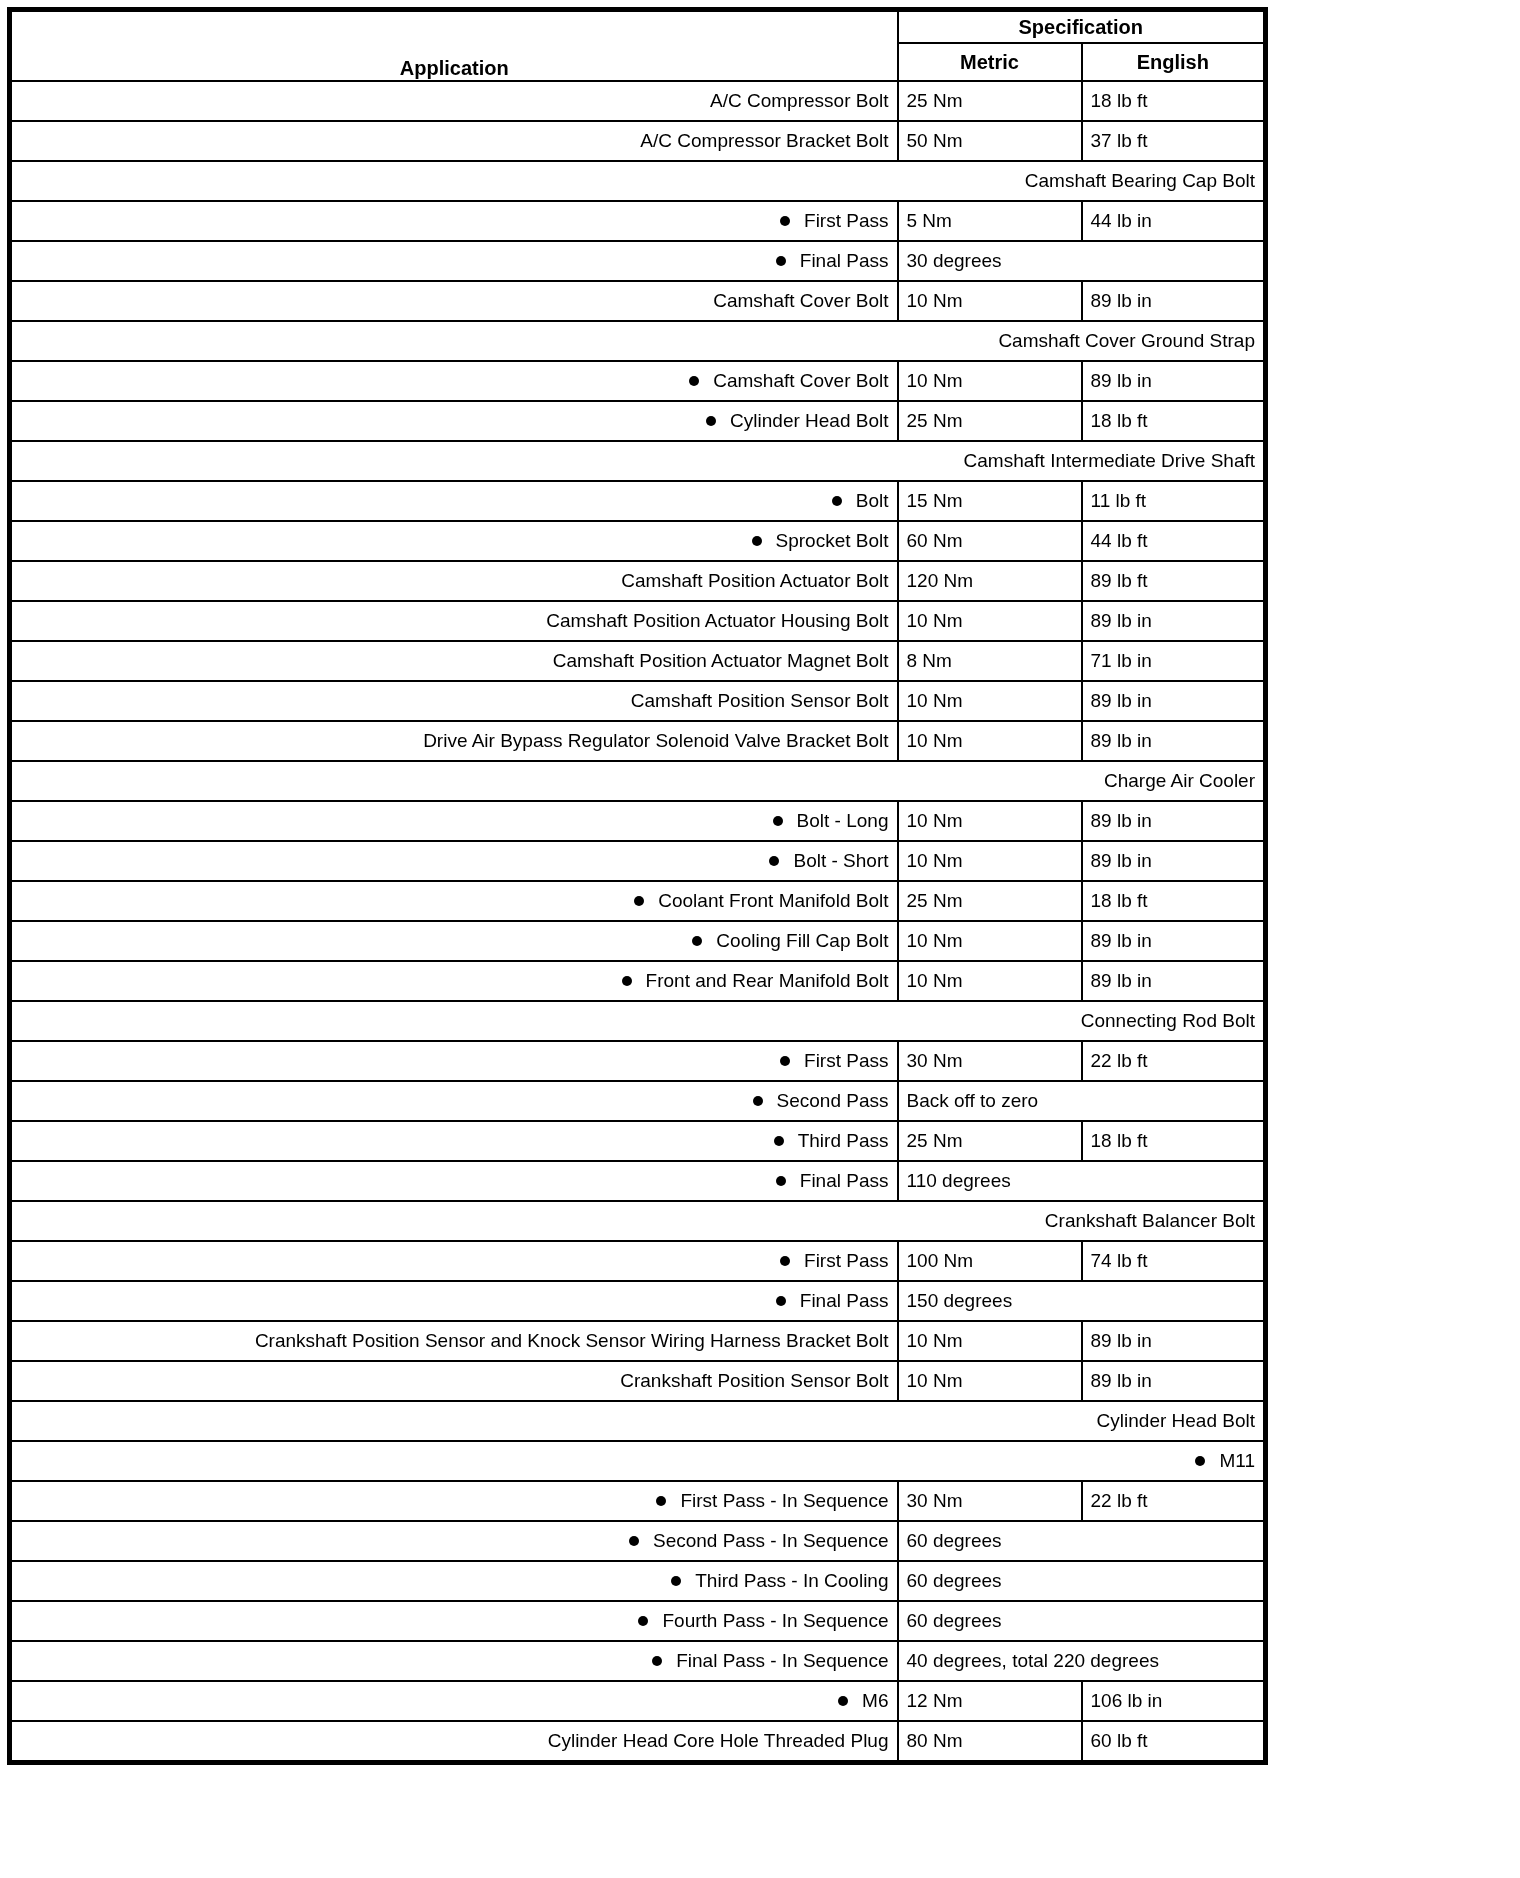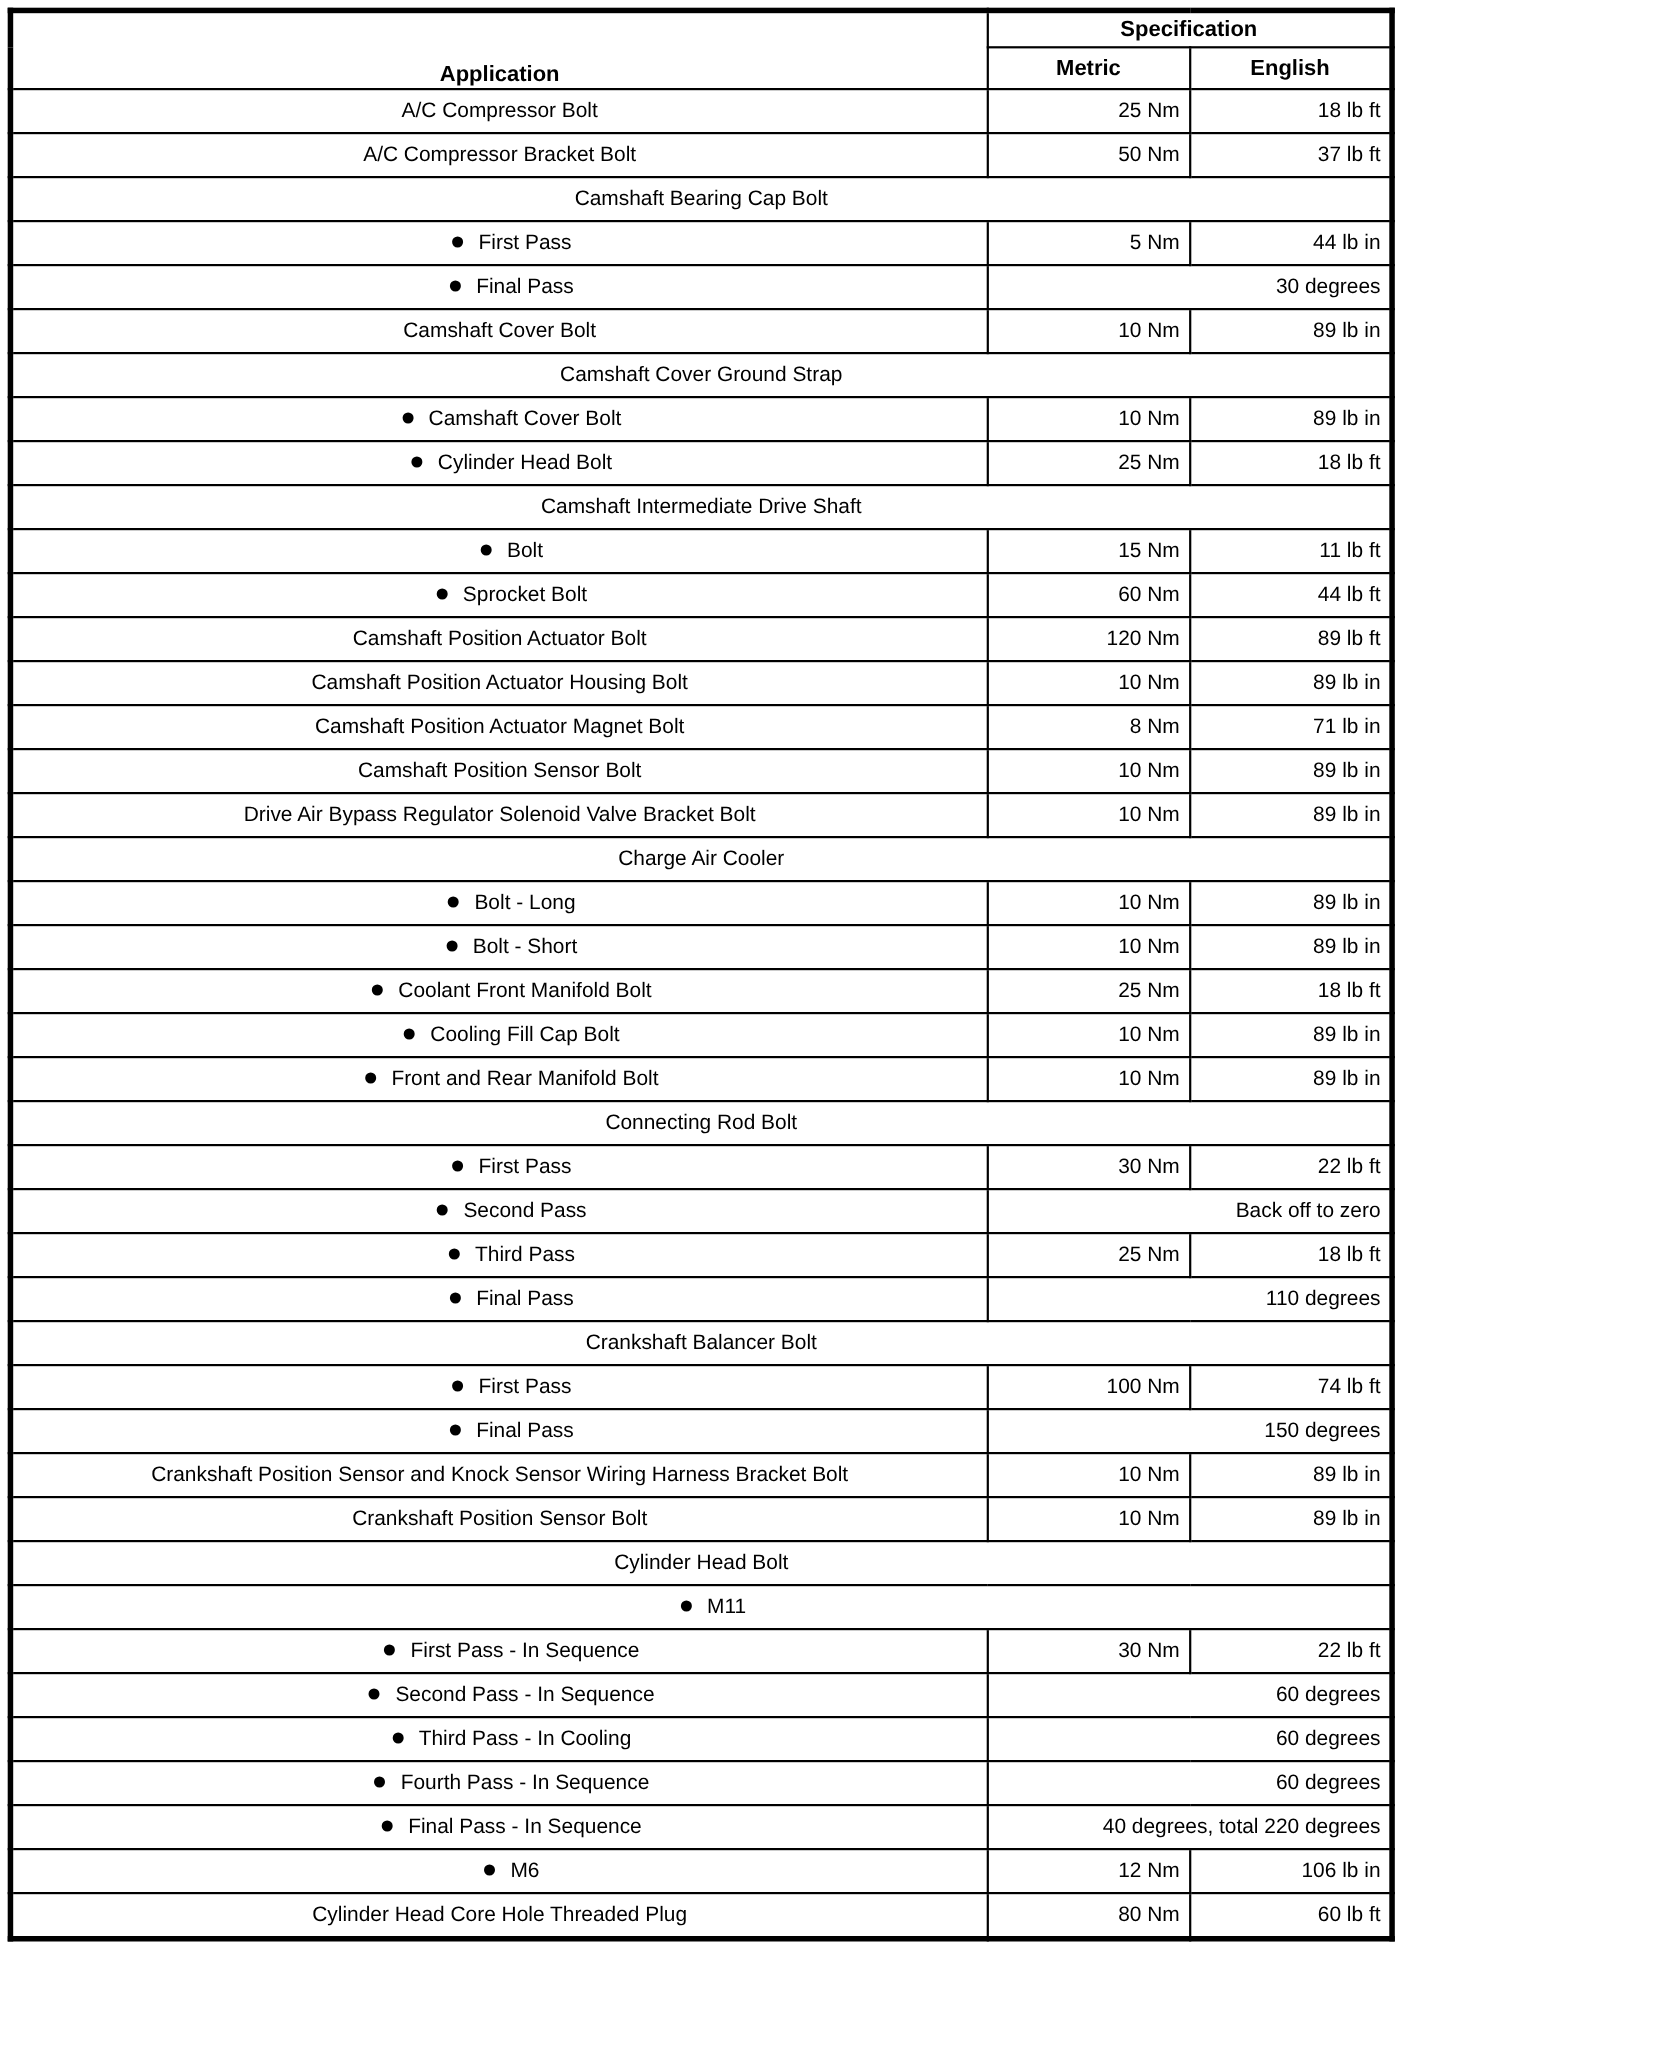--- a/index.html
+++ b/index.html
@@ -42,22 +42,22 @@
   tr.hdr-bot th { height: 36px; }
   th.app-hdr {
     vertical-align: bottom;
     padding-bottom: 9px;
   }
   tbody td {
     height: 38px;
     font-size: 19px;
     vertical-align: middle;
   }
-  td.app-cell { text-align: center; }
-  td.val-cell { text-align: right; }
+  td.app-cell { text-align: right; }
+  td.val-cell { text-align: left; }
   span.bullet {
     display: inline-block;
     width: 10px;
     height: 10px;
     background: #000000;
     border-radius: 50%;
     margin: 0 14px 2px 22px;
     vertical-align: middle;
   }
 </style>

